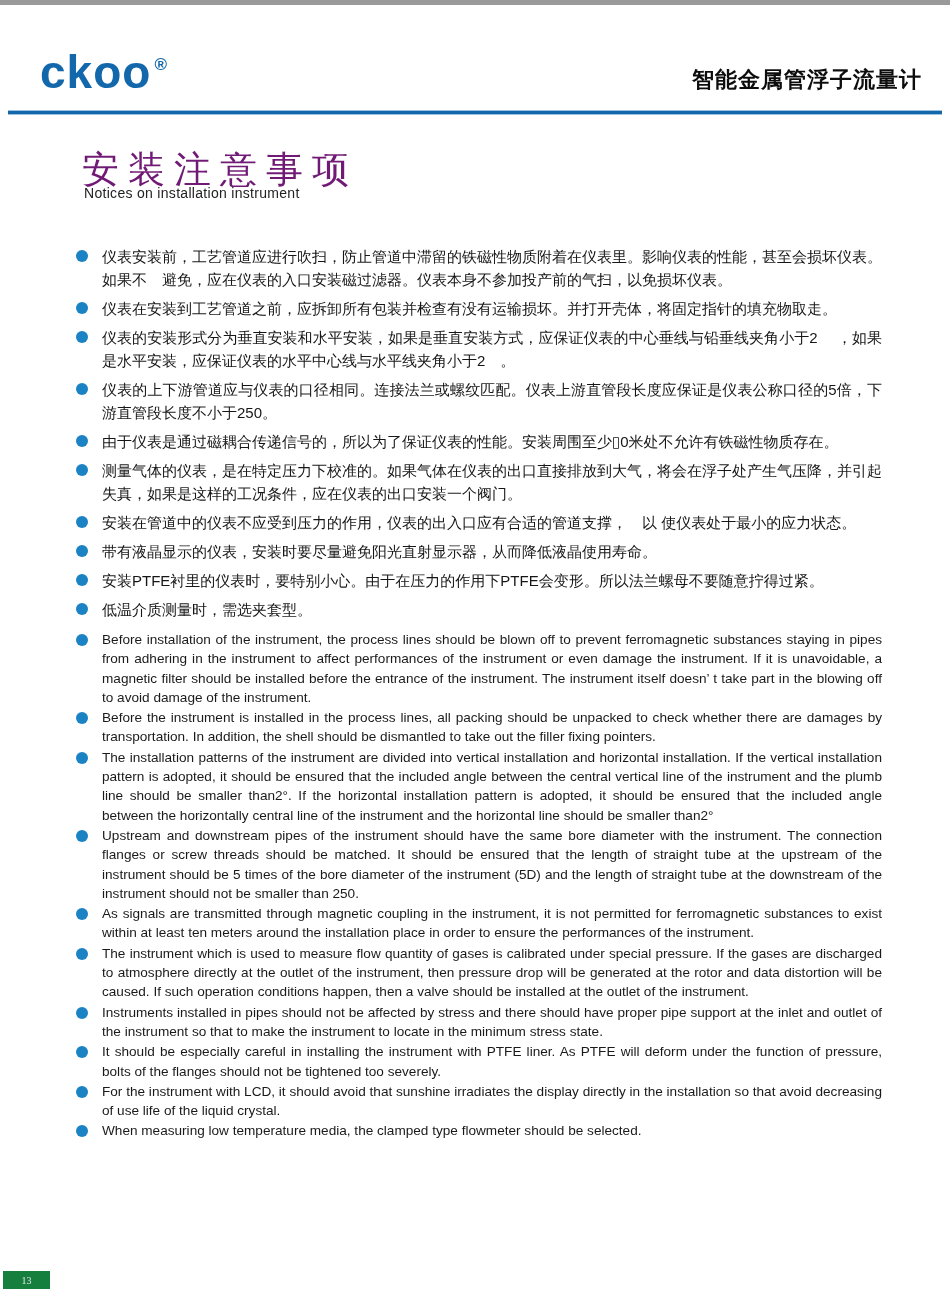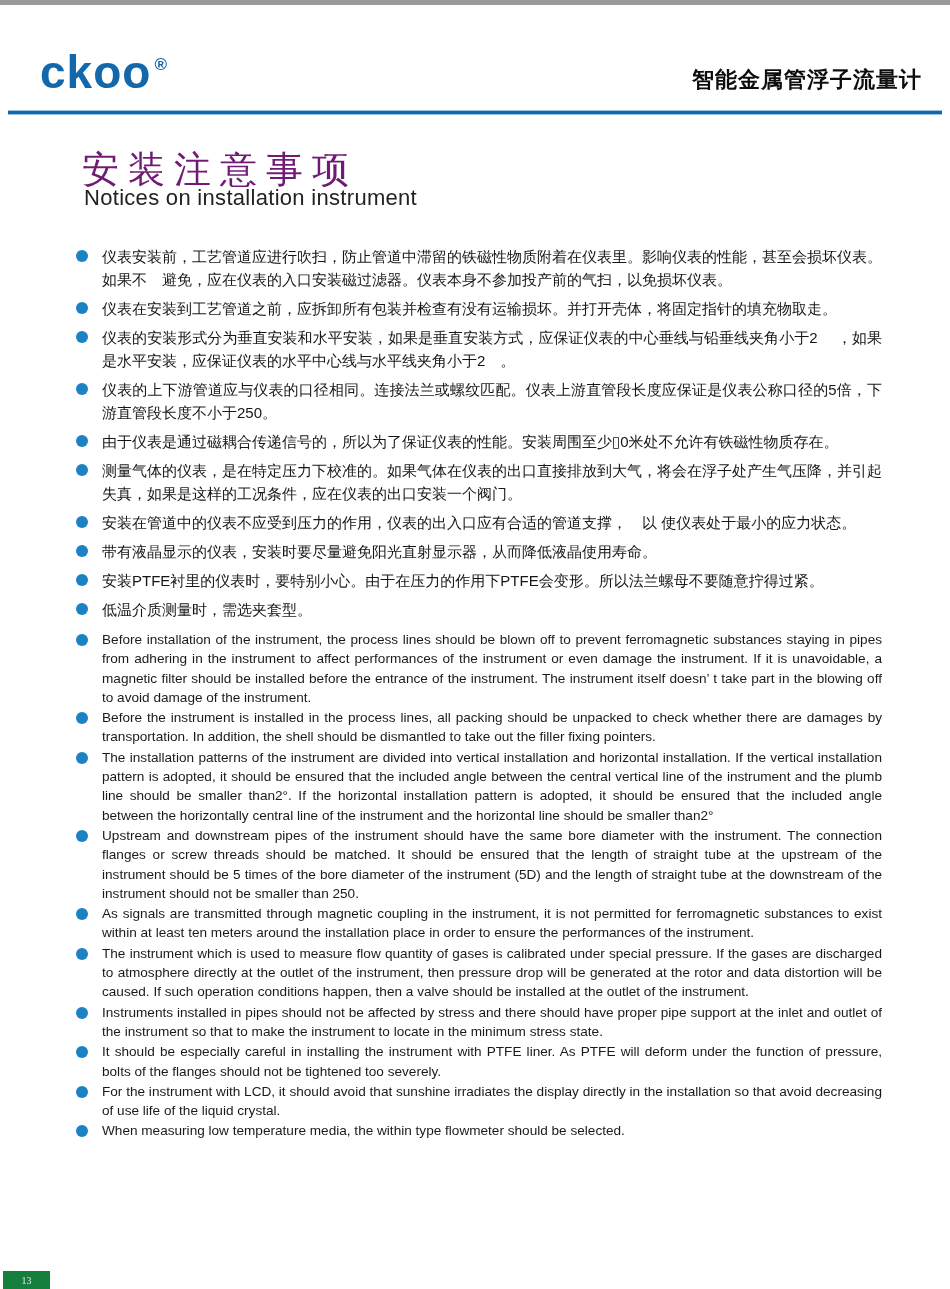--- a/index.html
+++ b/index.html
@@ -32,21 +32,21 @@
     box-shadow:0 1px 0 #9cc2e0, 0 -1px 0 #9cc2e0;
   }
   
   .sec-title-zh{
     position:absolute;left:82px;top:140px;
     font-size:37px;letter-spacing:9px;color:#701a75;
     font-weight:500;
   }
   .sec-title-en{
     position:absolute;left:84px;top:180px;
-    font-size:22px;color:#222;letter-spacing:.3px;
+    font-size:14px;color:#222;letter-spacing:.3px;
   }
   
   ul.notice-list{
     list-style:none;margin:0;padding:0;
     position:absolute;left:76px;right:68px;
   }
   ul.notice-list li{
     position:relative;
     padding-left:26px;
     text-align:justify;
@@ -101,18 +101,18 @@
   <ul class="notice-list en-list">
       <li><span class="bullet"></span><span>Before installation of the instrument, the process lines should be blown off to prevent ferromagnetic substances staying in pipes from adhering in the instrument to affect performances of the instrument or even damage the instrument. If it is unavoidable, a magnetic filter should be installed before the entrance of the instrument. The instrument itself doesn’ t take part in the blowing off to avoid damage of the instrument.</span></li>
       <li><span class="bullet"></span><span>Before the instrument is installed in the process lines, all packing should be unpacked to check whether there are damages by transportation. In addition, the shell should be dismantled to take out the filler fixing pointers.</span></li>
       <li><span class="bullet"></span><span>The installation patterns of the instrument are divided into vertical installation and horizontal installation. If the vertical installation pattern is adopted, it should be ensured that the included angle between the central vertical line of the instrument and the plumb line should be smaller than2°. If the horizontal installation pattern is adopted, it should be ensured that the included angle between the horizontally central line of the instrument and the horizontal line should be smaller than2°</span></li>
       <li><span class="bullet"></span><span>Upstream and downstream pipes of the instrument should have the same bore diameter with the instrument. The connection flanges or screw threads should be matched. It should be ensured that the length of straight tube at the upstream of the instrument should be 5 times of the bore diameter of the instrument (5D) and the length of straight tube at the downstream of the instrument should not be smaller than 250.</span></li>
       <li><span class="bullet"></span><span>As signals are transmitted through magnetic coupling in the instrument, it is not permitted for ferromagnetic substances to exist within at least ten meters around the installation place in order to ensure the performances of the instrument.</span></li>
       <li><span class="bullet"></span><span>The instrument which is used to measure flow quantity of gases is calibrated under special pressure. If the gases are discharged to atmosphere directly at the outlet of the instrument, then pressure drop will be generated at the rotor and data distortion will be caused. If such operation conditions happen, then a valve should be installed at the outlet of the instrument.</span></li>
       <li><span class="bullet"></span><span>Instruments installed in pipes should not be affected by stress and there should have proper pipe support at the inlet and outlet of the instrument so that to make the instrument to locate in the minimum stress state.</span></li>
       <li><span class="bullet"></span><span>It should be especially careful in installing the instrument with PTFE liner. As PTFE will deform under the function of pressure, bolts of the flanges should not be tightened too severely.</span></li>
       <li><span class="bullet"></span><span>For the instrument with LCD, it should avoid that sunshine irradiates the display directly in the installation so that avoid decreasing of use life of the liquid crystal.</span></li>
-      <li><span class="bullet"></span><span>When measuring low temperature media, the within type flowmeter should be selected.</span></li>
+      <li><span class="bullet"></span><span>When measuring low temperature media, the clamped type flowmeter should be selected.</span></li>
     </ul>
 
   <div class="page-num">13</div>
 
 </div>
 
 </body></html>

